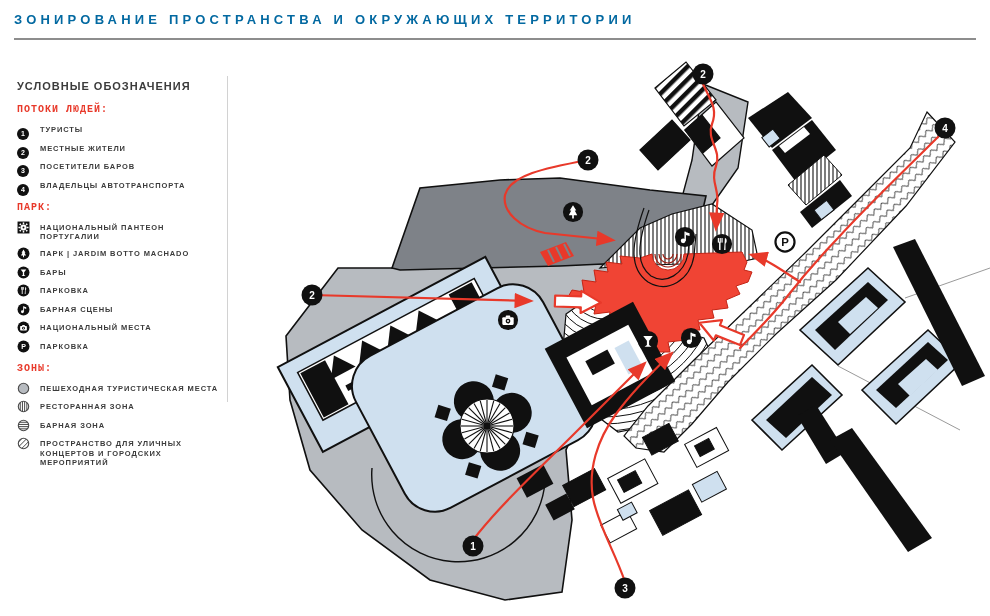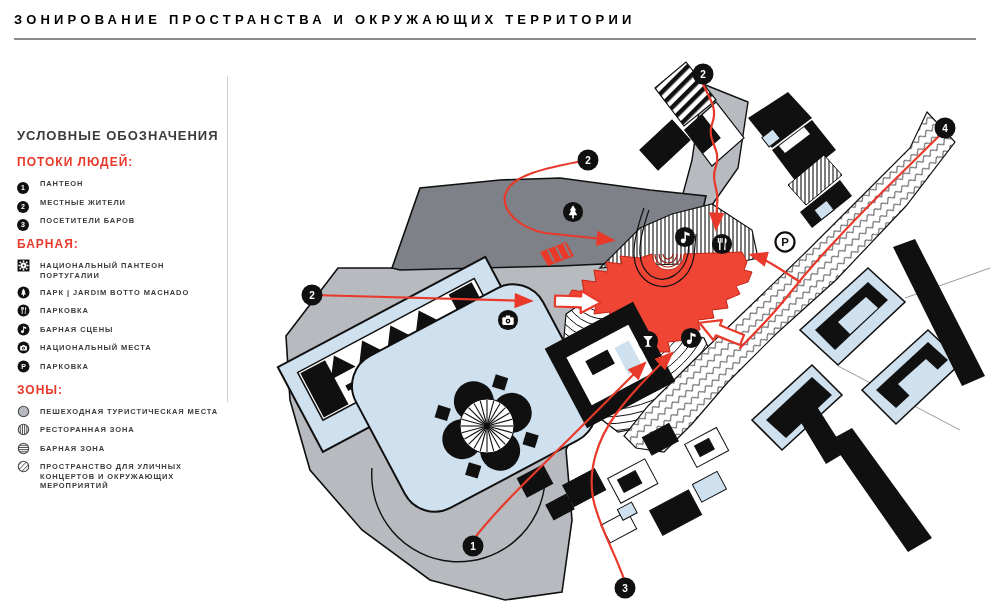--- a/index.html
+++ b/index.html
@@ -1,24 +1,24 @@
 <!DOCTYPE html>
 <html><head>
 <meta charset="utf-8">
 <style>
   html,body{margin:0;padding:0;background:#fff;}
   body{width:990px;height:616px;position:relative;overflow:hidden;
        font-family:"Liberation Sans",sans-serif;-webkit-font-smoothing:antialiased;}
   .page-title{position:absolute;left:14px;top:12px;font-size:13px;font-weight:bold;
-       letter-spacing:4.2px;color:#000000;white-space:nowrap;}
+       letter-spacing:4.2px;color:#0369a1;white-space:nowrap;}
   .title-rule{position:absolute;left:14px;top:38px;width:962px;height:2px;background:#8d8d8d;}
   .legend-divider{position:absolute;left:227px;top:76px;width:1px;height:326px;background:#d2d2d2;}
   .legend{position:absolute;left:17px;top:80px;width:205px;}
-  .leg-title{font-size:13px;font-weight:bold;letter-spacing:1px;color:#3b3b3b;margin-bottom:12px;margin-top:48px;}
-  .leg-heading{font-size:12px;font-weight:bold;letter-spacing:1px;color:#e8392a;margin:10px 0 8px 0;}
+  .leg-title{font-size:11px;font-weight:bold;letter-spacing:1px;color:#3b3b3b;margin-bottom:12px;}
+  .leg-heading{font-size:10px;font-weight:bold;letter-spacing:1px;color:#e8392a;margin:10px 0 8px 0;font-family:Liberation Mono, monospace;}
   .leg-item{display:flex;align-items:flex-start;margin-bottom:5.5px;min-height:11px;}
   .leg-item .sw{flex:0 0 13px;width:13px;height:13px;margin-right:10px;position:relative;top:-1px;}
   .leg-item .lbl{font-size:7.5px;font-weight:bold;letter-spacing:0.9px;color:#3b3b3b;
        line-height:9.5px;padding-top:2px;}
   .num-badge{display:inline-block;width:12px;height:12px;border-radius:50%;background:#101010;
        color:#fff;font-size:7px;font-weight:bold;text-align:center;line-height:12px;}
   #map-svg{position:absolute;left:0;top:0;}
   svg text.mk{font-family:"Liberation Sans",sans-serif;font-weight:bold;}
 </style>
 </head>
@@ -27,45 +27,55 @@
 <div class="page-title">ЗОНИРОВАНИЕ ПРОСТРАНСТВА И ОКРУЖАЮЩИХ ТЕРРИТОРИИ</div>
 <div class="title-rule"></div>
 <div class="legend-divider"></div>
 
 <div class="legend">
   <div class="leg-title">УСЛОВНЫЕ ОБОЗНАЧЕНИЯ</div>
   <div id="legend-body">
       <div class="leg-heading">ПОТОКИ ЛЮДЕЙ:</div>
       <div class="leg-item">
         <span class="sw"><span class="num-badge">1</span></span>
-        <span class="lbl">ПАНТЕОН</span>
+        <span class="lbl">ТУРИСТЫ</span>
       </div>
       <div class="leg-item">
         <span class="sw"><span class="num-badge">2</span></span>
         <span class="lbl">МЕСТНЫЕ ЖИТЕЛИ</span>
       </div>
       <div class="leg-item">
         <span class="sw"><span class="num-badge">3</span></span>
         <span class="lbl">ПОСЕТИТЕЛИ БАРОВ</span>
       </div>
-      <div class="leg-heading">БАРНАЯ:</div>
+      <div class="leg-item">
+        <span class="sw"><span class="num-badge">4</span></span>
+        <span class="lbl">ВЛАДЕЛЬЦЫ АВТОТРАНСПОРТА</span>
+      </div>
+      <div class="leg-heading">ПАРК:</div>
       <div class="leg-item">
         <span class="sw"><svg width="13" height="13">
             <use href="#ico-pantheon" xlink:href="#ico-pantheon"></use>
           </svg></span>
         <span class="lbl">НАЦИОНАЛЬНЫЙ ПАНТЕОН ПОРТУГАЛИИ</span>
       </div>
       <div class="leg-item">
         <span class="sw"><svg width="13" height="13">
             <use href="#ico-park" xlink:href="#ico-park"></use>
           </svg></span>
         <span class="lbl">ПАРК | JARDIM BOTTO MACHADO</span>
       </div>
       <div class="leg-item">
         <span class="sw"><svg width="13" height="13">
+            <use href="#ico-bar" xlink:href="#ico-bar"></use>
+          </svg></span>
+        <span class="lbl">БАРЫ</span>
+      </div>
+      <div class="leg-item">
+        <span class="sw"><svg width="13" height="13">
             <use href="#ico-restaurant" xlink:href="#ico-restaurant"></use>
           </svg></span>
         <span class="lbl">ПАРКОВКА</span>
       </div>
       <div class="leg-item">
         <span class="sw"><svg width="13" height="13">
             <use href="#ico-music" xlink:href="#ico-music"></use>
           </svg></span>
         <span class="lbl">БАРНАЯ СЦЕНЫ</span>
       </div>
@@ -97,21 +107,21 @@
       <div class="leg-item">
         <span class="sw"><svg width="13" height="13">
             <use href="#zw-hlines" xlink:href="#zw-hlines"></use>
           </svg></span>
         <span class="lbl">БАРНАЯ ЗОНА</span>
       </div>
       <div class="leg-item">
         <span class="sw"><svg width="13" height="13">
             <use href="#zw-dlines" xlink:href="#zw-dlines"></use>
           </svg></span>
-        <span class="lbl">ПРОСТРАНСТВО ДЛЯ УЛИЧНЫХ КОНЦЕРТОВ И ОКРУЖАЮЩИХ МЕРОПРИЯТИЙ</span>
+        <span class="lbl">ПРОСТРАНСТВО ДЛЯ УЛИЧНЫХ КОНЦЕРТОВ И ГОРОДСКИХ МЕРОПРИЯТИЙ</span>
       </div>
     </div>
 </div>
 
 <svg width="0" height="0" style="position:absolute" aria-hidden="true">
   <defs>
     <symbol id="ico-pantheon" viewBox="0 0 24 24">
       <rect x="1" y="1" width="22" height="22" fill="#101010"></rect>
       <g fill="#fff">
         <circle cx="12" cy="12" r="5.6"></circle>

